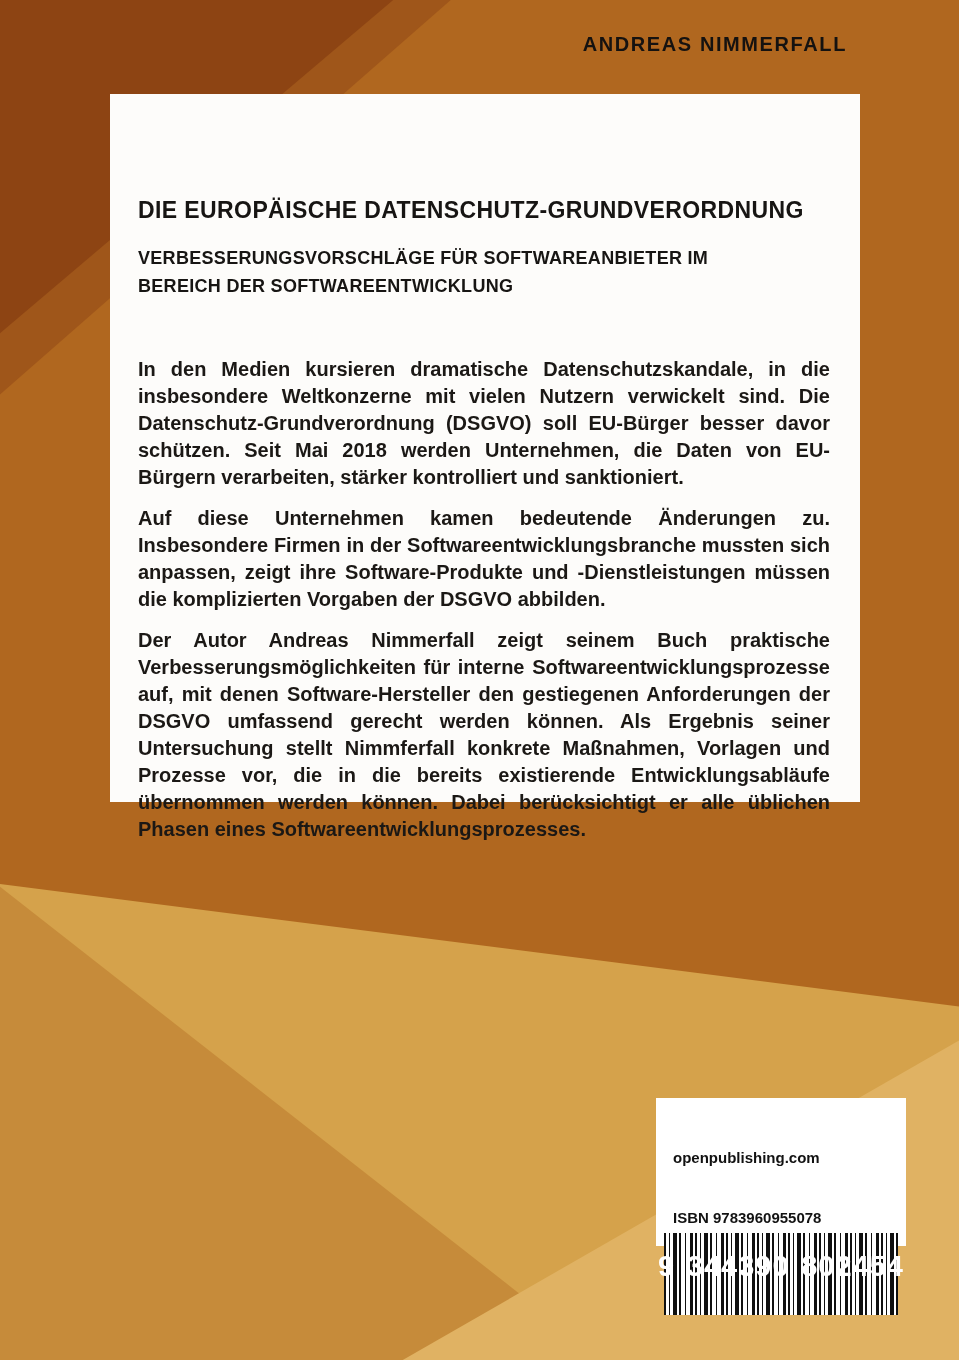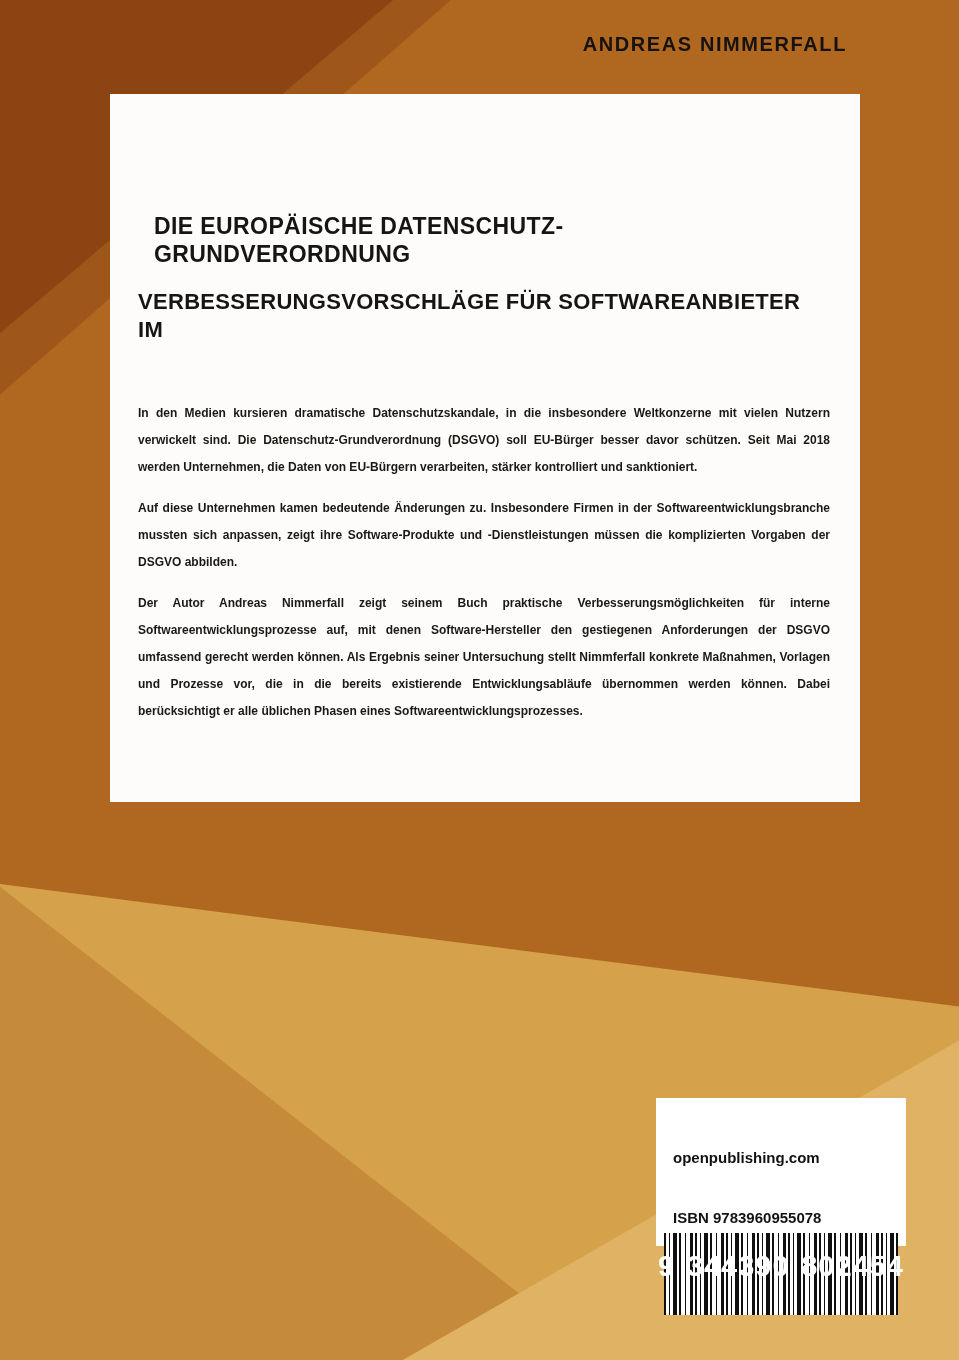--- a/index.html
+++ b/index.html
@@ -24,30 +24,30 @@
     color:#151210;white-space:nowrap;
   }
 
   .panel{
     position:absolute;left:110px;top:94px;width:750px;height:708px;
     background:#fdfcfa;box-sizing:border-box;
     padding:102px 30px 0 28px;
     color:#1a1714;
   }
   .title{
-    margin:16px;font-size:23px;font-weight:bold;letter-spacing:0.4px;
+    margin:0;font-size:23px;font-weight:bold;letter-spacing:0.4px;
     color:#171513;line-height:28px;
   }
   .subtitle{
-    margin:20px 0 7px;font-size:22px;font-weight:bold;letter-spacing:0.3px;
+    margin:20px 0 7px;font-size:18px;font-weight:bold;letter-spacing:0.3px;
     line-height:28px;color:#171513;
   }
   .subtitle span{display:block;}
   p.body{
-    margin:14px 0 0;font-size:12px;line-height:27px;font-weight:bold;
+    margin:14px 0 0;font-size:20px;line-height:27px;font-weight:bold;
     text-align:justify;color:#1b1815;
   }
   p.body.first{margin-top:56px;}
 
   .barcode-panel{
     position:absolute;left:656px;top:1098px;width:250px;height:148px;
     background:#ffffff;box-sizing:border-box;
     padding:10px 8px 0 8px;
   }
   .bc-line{
@@ -93,20 +93,21 @@
   <div class="bg bg-gold-base" style="background: rgb(213, 162, 75);"></div>
   <div class="bg bg-amber-left" style="background: rgb(198, 139, 58);"></div>
   <div class="bg bg-gold-light" style="background: rgb(224, 178, 99);"></div>
 
   <div class="author">ANDREAS NIMMERFALL</div>
 
   <div class="panel" style="background: rgb(253, 252, 250);">
     <h1 class="title">DIE EUROPÄISCHE DATENSCHUTZ-GRUNDVERORDNUNG</h1>
     <h2 class="subtitle">
       <span>VERBESSERUNGSVORSCHLÄGE FÜR SOFTWAREANBIETER IM</span>
+      <span>BEREICH DER SOFTWAREENTWICKLUNG</span>
     </h2>
     <p class="body first">In den Medien kursieren dramatische Datenschutzskandale, in die insbesondere Weltkonzerne mit vielen Nutzern verwickelt sind. Die Datenschutz-Grundverordnung (DSGVO) soll EU-Bürger besser davor schützen. Seit Mai 2018 werden Unternehmen, die Daten von EU-Bürgern verarbeiten, stärker kontrolliert und sanktioniert.</p>
     <p class="body">Auf diese Unternehmen kamen bedeutende Änderungen zu. Insbesondere Firmen in der Softwareentwicklungsbranche mussten sich anpassen, zeigt ihre Software-Produkte und -Dienstleistungen müssen die komplizierten Vorgaben der DSGVO abbilden.</p>
     <p class="body">Der Autor Andreas Nimmerfall zeigt seinem Buch praktische Verbesserungsmöglichkeiten für interne Softwareentwicklungsprozesse auf, mit denen Software-Hersteller den gestiegenen Anforderungen der DSGVO umfassend gerecht werden können. Als Ergebnis seiner Untersuchung stellt Nimmferfall konkrete Maßnahmen, Vorlagen und Prozesse vor, die in die bereits existierende Entwicklungsabläufe übernommen werden können. Dabei berücksichtigt er alle üblichen Phasen eines Softwareentwicklungsprozesses.</p>
   </div>
 
   <div class="barcode-panel">
     <div class="bc-line">openpublishing.com</div>
     <div class="bc-line">ISBN 9783960955078</div>
     <div class="bars"></div>

